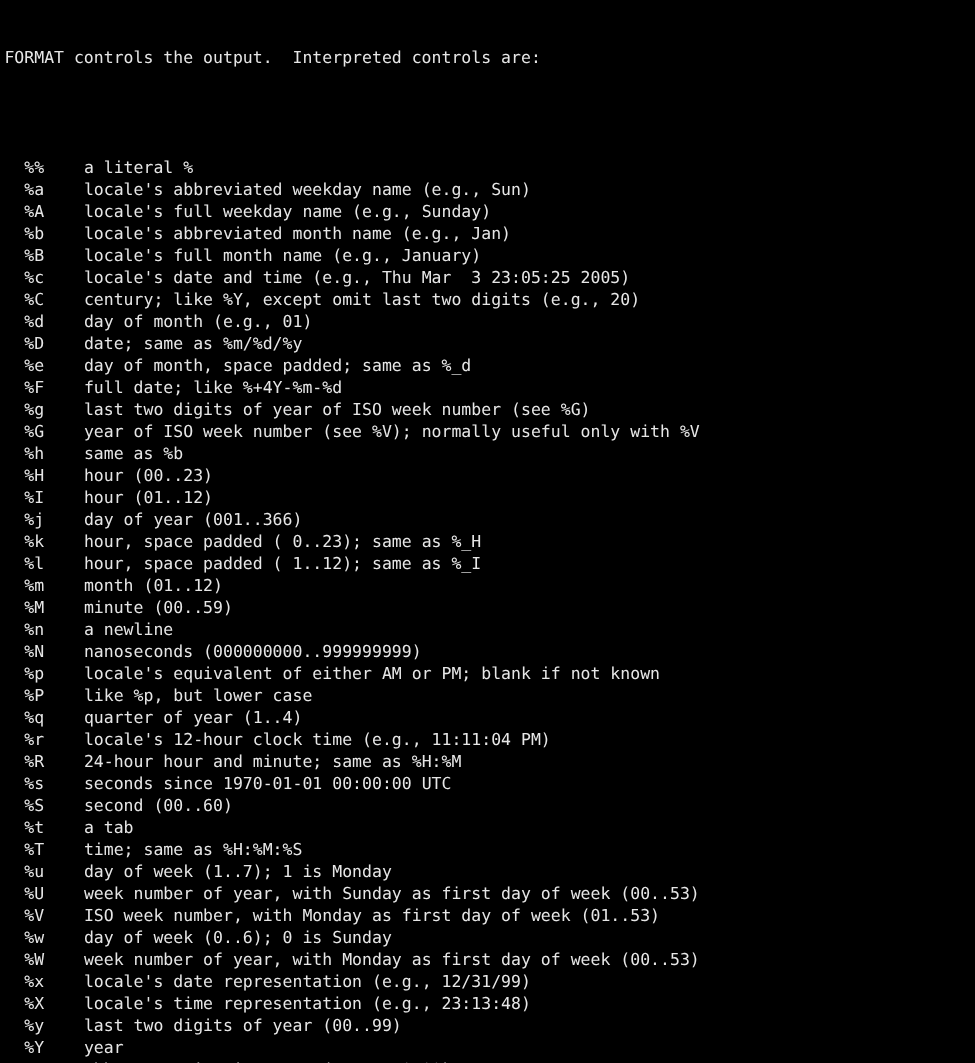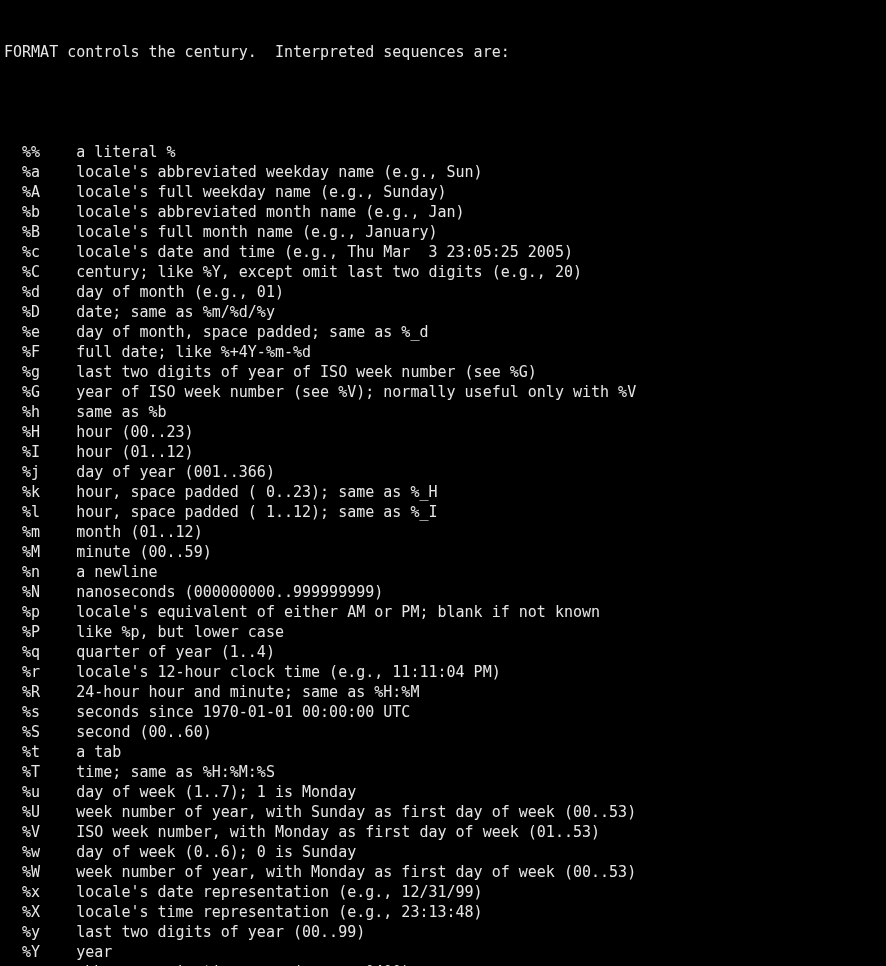--- a/index.html
+++ b/index.html
@@ -16,16 +16,16 @@
     white-space: pre;
   }
   .line {
     white-space: pre;
   }
 </style>
 </head>
 <body>
 
 <div class="terminal">
-  <div class="line">FORMAT controls the century.  Interpreted sequences are:</div>
+  <div class="line">FORMAT controls the output.  Interpreted controls are:</div>
   <div class="line"></div>
   <div id="specs-container"><div class="line">  <span>%%    </span><span>a literal %</span></div><div class="line">  <span>%a    </span><span>locale's abbreviated weekday name (e.g., Sun)</span></div><div class="line">  <span>%A    </span><span>locale's full weekday name (e.g., Sunday)</span></div><div class="line">  <span>%b    </span><span>locale's abbreviated month name (e.g., Jan)</span></div><div class="line">  <span>%B    </span><span>locale's full month name (e.g., January)</span></div><div class="line">  <span>%c    </span><span>locale's date and time (e.g., Thu Mar  3 23:05:25 2005)</span></div><div class="line">  <span>%C    </span><span>century; like %Y, except omit last two digits (e.g., 20)</span></div><div class="line">  <span>%d    </span><span>day of month (e.g., 01)</span></div><div class="line">  <span>%D    </span><span>date; same as %m/%d/%y</span></div><div class="line">  <span>%e    </span><span>day of month, space padded; same as %_d</span></div><div class="line">  <span>%F    </span><span>full date; like %+4Y-%m-%d</span></div><div class="line">  <span>%g    </span><span>last two digits of year of ISO week number (see %G)</span></div><div class="line">  <span>%G    </span><span>year of ISO week number (see %V); normally useful only with %V</span></div><div class="line">  <span>%h    </span><span>same as %b</span></div><div class="line">  <span>%H    </span><span>hour (00..23)</span></div><div class="line">  <span>%I    </span><span>hour (01..12)</span></div><div class="line">  <span>%j    </span><span>day of year (001..366)</span></div><div class="line">  <span>%k    </span><span>hour, space padded ( 0..23); same as %_H</span></div><div class="line">  <span>%l    </span><span>hour, space padded ( 1..12); same as %_I</span></div><div class="line">  <span>%m    </span><span>month (01..12)</span></div><div class="line">  <span>%M    </span><span>minute (00..59)</span></div><div class="line">  <span>%n    </span><span>a newline</span></div><div class="line">  <span>%N    </span><span>nanoseconds (000000000..999999999)</span></div><div class="line">  <span>%p    </span><span>locale's equivalent of either AM or PM; blank if not known</span></div><div class="line">  <span>%P    </span><span>like %p, but lower case</span></div><div class="line">  <span>%q    </span><span>quarter of year (1..4)</span></div><div class="line">  <span>%r    </span><span>locale's 12-hour clock time (e.g., 11:11:04 PM)</span></div><div class="line">  <span>%R    </span><span>24-hour hour and minute; same as %H:%M</span></div><div class="line">  <span>%s    </span><span>seconds since 1970-01-01 00:00:00 UTC</span></div><div class="line">  <span>%S    </span><span>second (00..60)</span></div><div class="line">  <span>%t    </span><span>a tab</span></div><div class="line">  <span>%T    </span><span>time; same as %H:%M:%S</span></div><div class="line">  <span>%u    </span><span>day of week (1..7); 1 is Monday</span></div><div class="line">  <span>%U    </span><span>week number of year, with Sunday as first day of week (00..53)</span></div><div class="line">  <span>%V    </span><span>ISO week number, with Monday as first day of week (01..53)</span></div><div class="line">  <span>%w    </span><span>day of week (0..6); 0 is Sunday</span></div><div class="line">  <span>%W    </span><span>week number of year, with Monday as first day of week (00..53)</span></div><div class="line">  <span>%x    </span><span>locale's date representation (e.g., 12/31/99)</span></div><div class="line">  <span>%X    </span><span>locale's time representation (e.g., 23:13:48)</span></div><div class="line">  <span>%y    </span><span>last two digits of year (00..99)</span></div><div class="line">  <span>%Y    </span><span>year</span></div><div class="line">  <span>%z    </span><span>+hhmm numeric time zone (e.g., -0400)</span></div></div>
 </div>
 
 </body></html>

